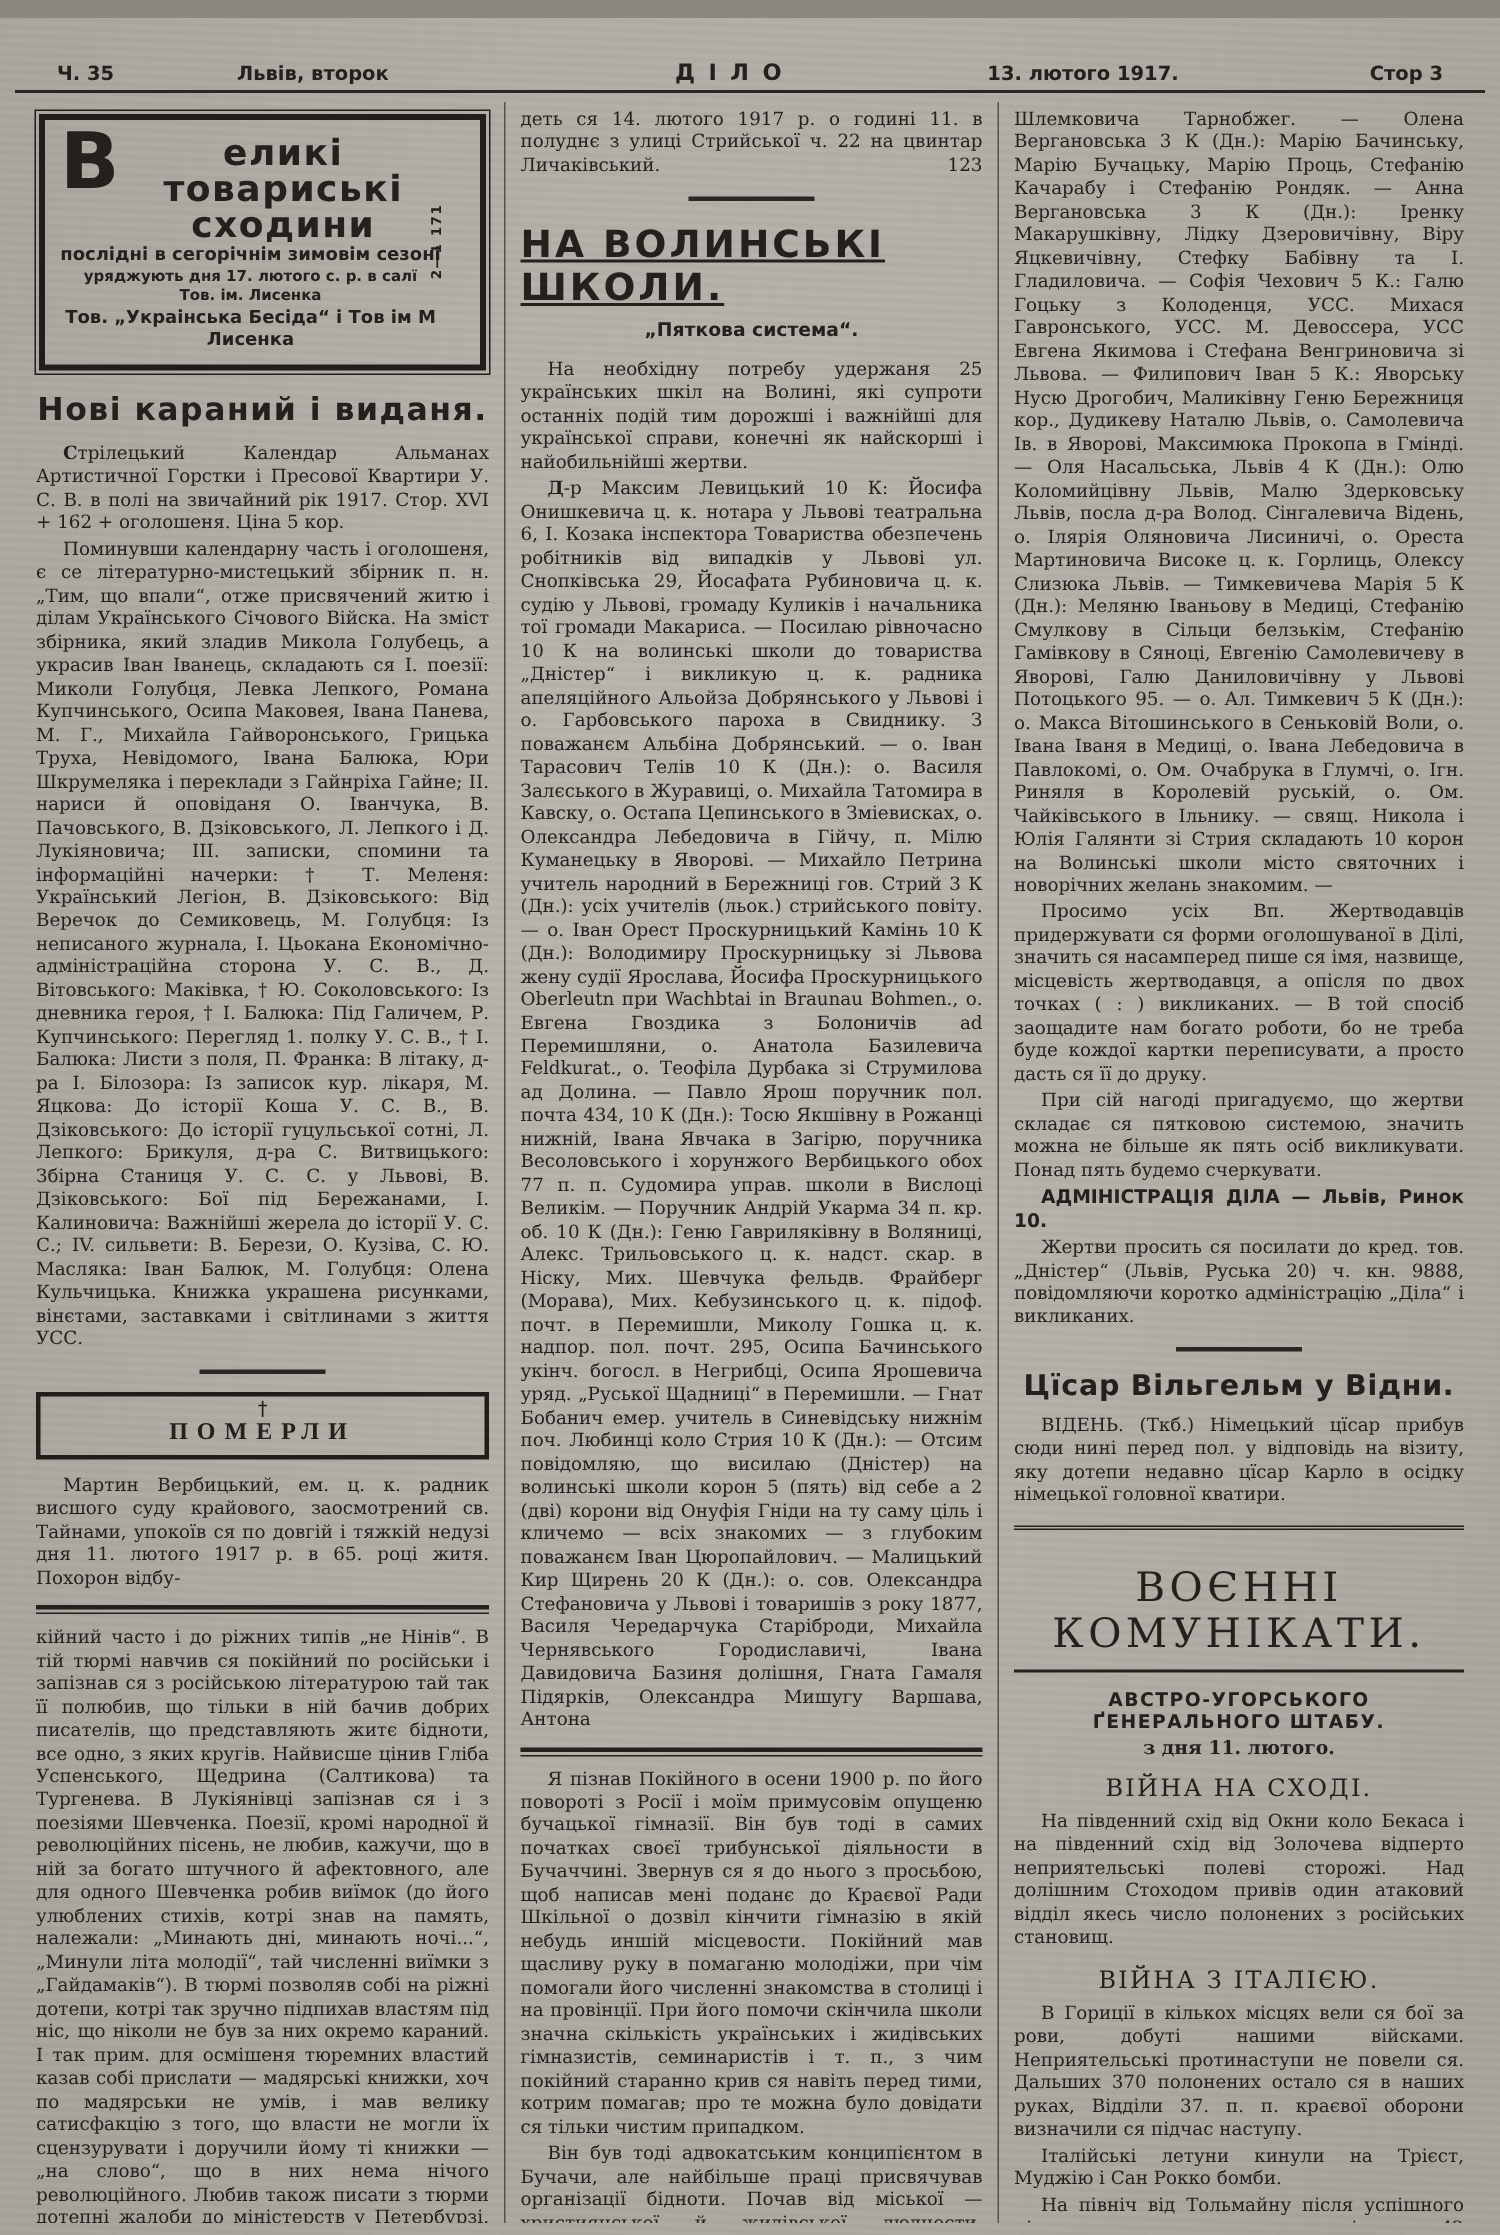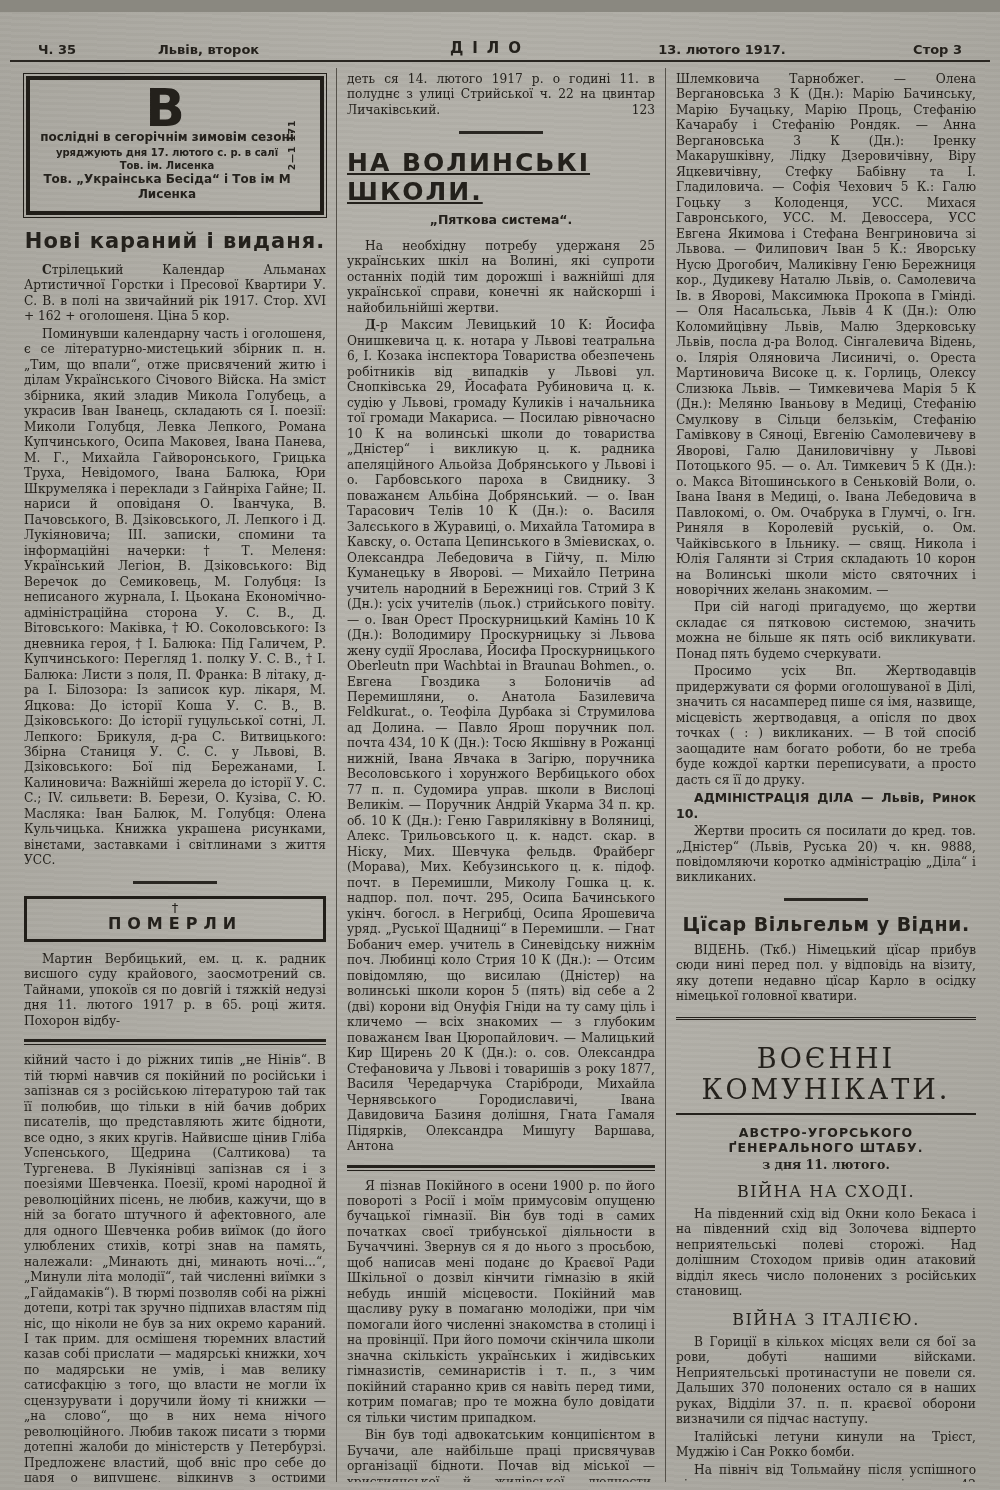--- a/index.html
+++ b/index.html
@@ -71,21 +71,21 @@
   .thickrule{border-top:3px solid #24211c;border-bottom:1px solid #24211c;height:2px;margin:10px 0 8px 0;}
   
   .obitbox{
     border:3px solid #211e19;
     margin:6px 0 10px 0;
     padding:2px 0 6px 0;
     text-align:center;
     font-family:"DejaVu Sans", sans-serif;
   }
   .obit-cross{font-size:13px;line-height:1;}
-  .obit-title{font-weight:bold;font-size:16px;letter-spacing:6px;}
+  .obit-title{font-weight:bold;font-size:16px;letter-spacing:6px;font-family:Liberation Serif, serif;}
   
   .notice-num{text-align:right;font-size:12.2px;margin-top:-17px;}
   .h-volyn{
     font-family:"DejaVu Sans", sans-serif;font-weight:bold;
     font-size:25px;text-align:left;letter-spacing:2px;
     margin:14px 0 6px 0;
     text-decoration:underline;
   }
   .h-volyn-sub{
     text-align:center;font-weight:bold;font-size:12.5px;
@@ -122,20 +122,21 @@
     <div class="mh-page">Стор 3</div>
   </div>
 
   <div class="cols">
 
     <div class="col col1">
 
       <div class="adbox">
         <div class="ad-title">
           <span class="ad-dropcap">В</span>
+          <span class="ad-title-text">еликі товариські сходини</span>
         </div>
         <div class="ad-line">послідні в сегорічнім зимовім сезоні</div>
         <div class="ad-line sm">уряджують дня 17. лютого с. р. в салї</div>
         <div class="ad-line sm">Тов. ім. Лисенка</div>
         <div class="ad-line">Тов. „Украінська Бесіда“ і Тов ім М Лисенка</div>
         <div class="ad-side">2—1 171</div>
       </div>
 
       <div class="h-books">Нові караний і виданя.</div>
       <p class="ind lead-bold">Стрілецький Календар Альманах Артистичної Горстки і Пресової Квартири У. С. В. в полі на звичайний рік 1917. Стор. XVI + 162 + оголошеня. Ціна 5 кор.</p>
@@ -171,22 +172,22 @@
       <div class="thickrule"></div>
 
       <p class="ind">Я пізнав Покійного в осени 1900 р. по його повороті з Росії і моїм примусовім опущеню бучацької гімназії. Він був тоді в самих початках своєї трибунської діяльности в Бучаччині. Звернув ся я до нього з просьбою, щоб написав мені поданє до Краєвої Ради Шкільної о дозвіл кінчити гімназію в якій небудь иншій місцевости. Покійний мав щасливу руку в помаганю молодіжи, при чім помогали його численні знакомства в столиці і на провінції. При його помочи скінчила школи значна скількість українських і жидівських гімназистів, семинаристів і т. п., з чим покійний старанно крив ся навіть перед тими, котрим помагав; про те можна було довідати ся тільки чистим припадком.</p>
       <p class="ind">Він був тоді адвокатським конципієнтом в Бучачи, але найбільше праці присвячував організації бідноти. Почав від міської — християнської й жидівської людности, оснувавши для неї товариство „Братерство“. Скоро почали горнути ся до того товариства і дооколичні селяни. В товаристві переважала молодіж. І дуже в нім було привітно: відбували ся часто збори, що вечірні сходини, виклади, концерти, курси історії, географії, суспільної економії, забави з танцями. Львину частину коштів того руху поносив Покійний з власних фондів.</p>
 
     </div>
 
     <div class="col col3">
 
       <p>Шлемковича Тарнобжег. — Олена Вергановська 3 К (Дн.): Марію Бачинську, Марію Бучацьку, Марію Проць, Стефанію Качарабу і Стефанію Рондяк. — Анна Вергановська 3 К (Дн.): Іренку Макарушківну, Лідку Дзеровичівну, Віру Яцкевичівну, Стефку Бабівну та І. Гладиловича. — Софія Чехович 5 К.: Галю Гоцьку з Колоденця, УСС. Михася Гавронського, УСС. М. Девоссера, УСС Евгена Якимова і Стефана Венгриновича зі Львова. — Филипович Іван 5 К.: Яворську Нусю Дрогобич, Маликівну Геню Бережниця кор., Дудикеву Наталю Львів, о. Самолевича Ів. в Яворові, Максимюка Прокопа в Гмінді. — Оля Насальська, Львів 4 К (Дн.): Олю Коломийцівну Львів, Малю Здерковську Львів, посла д-ра Волод. Сінгалевича Відень, о. Ілярія Оляновича Лисиничі, о. Ореста Мартиновича Високе ц. к. Горлиць, Олексу Слизюка Львів. — Тимкевичева Марія 5 К (Дн.): Меляню Іваньову в Медиці, Стефанію Смулкову в Сільци белзькім, Стефанію Гамівкову в Сяноці, Евгенію Самолевичеву в Яворові, Галю Даниловичівну у Львові Потоцького 95. — о. Ал. Тимкевич 5 К (Дн.): о. Макса Вітошинського в Сеньковій Воли, о. Івана Іваня в Медиці, о. Івана Лебедовича в Павлокомі, о. Ом. Очабрука в Глумчі, о. Ігн. Риняля в Королевій руській, о. Ом. Чайківського в Ільнику. — свящ. Никола і Юлія Галянти зі Стрия складають 10 корон на Волинські школи місто святочних і новорічних желань знакомим. —</p>
+      <p class="ind">Просимо усіх Вп. Жертводавців придержувати ся форми оголошуваної в Ділі, значить ся насамперед пише ся імя, назвище, місцевість жертводавця, а опісля по двох точках ( : ) викликаних. — В той спосіб заощадите нам богато роботи, бо не треба буде кождої картки переписувати, а просто дасть ся її до друку.</p>
       <p class="ind">При сій нагоді пригадуємо, що жертви складає ся пятковою системою, значить можна не більше як пять осіб викликувати. Понад пять будемо счеркувати.</p>
-      <p class="ind">Просимо усіх Вп. Жертводавців придержувати ся форми оголошуваної в Ділі, значить ся насамперед пише ся імя, назвище, місцевість жертводавця, а опісля по двох точках ( : ) викликаних. — В той спосіб заощадите нам богато роботи, бо не треба буде кождої картки переписувати, а просто дасть ся її до друку.</p>
       <p class="admin-line">АДМІНІСТРАЦІЯ ДІЛА — Львів, Ринок 10.</p>
       <p class="ind">Жертви просить ся посилати до кред. тов. „Дністер“ (Львів, Руська 20) ч. кн. 9888, повідомляючи коротко адміністрацію „Діла“ і викликаних.</p>
 
       <div class="divider"></div>
 
       <div class="h-kaiser">Цїсар Вільгельм у Відни.</div>
       <p class="ind">ВІДЕНЬ. (Ткб.) Німецький цїсар прибув сюди нині перед пол. у відповідь на візиту, яку дотепи недавно цїсар Карло в осідку німецької головної кватири.</p>
 
       <div class="war-wrap">
         <div class="h-war">ВОЄННІ КОМУНІКАТИ.</div>

